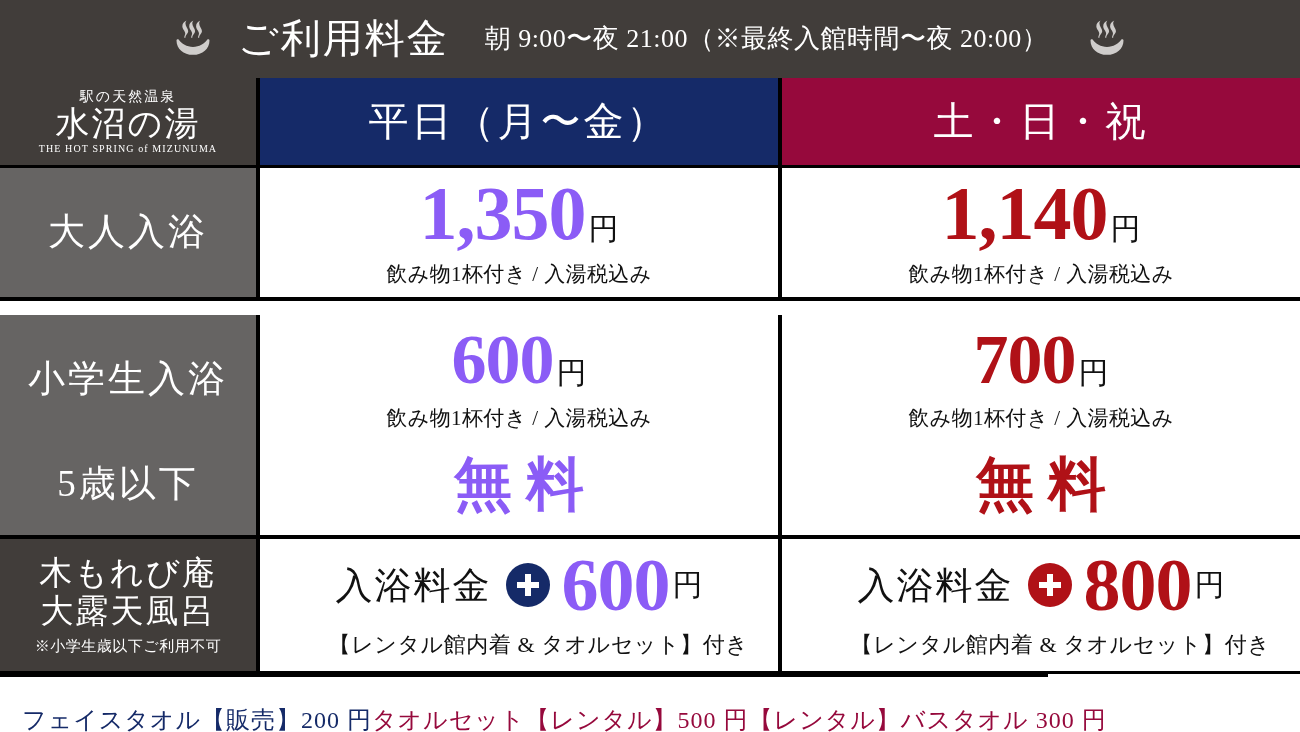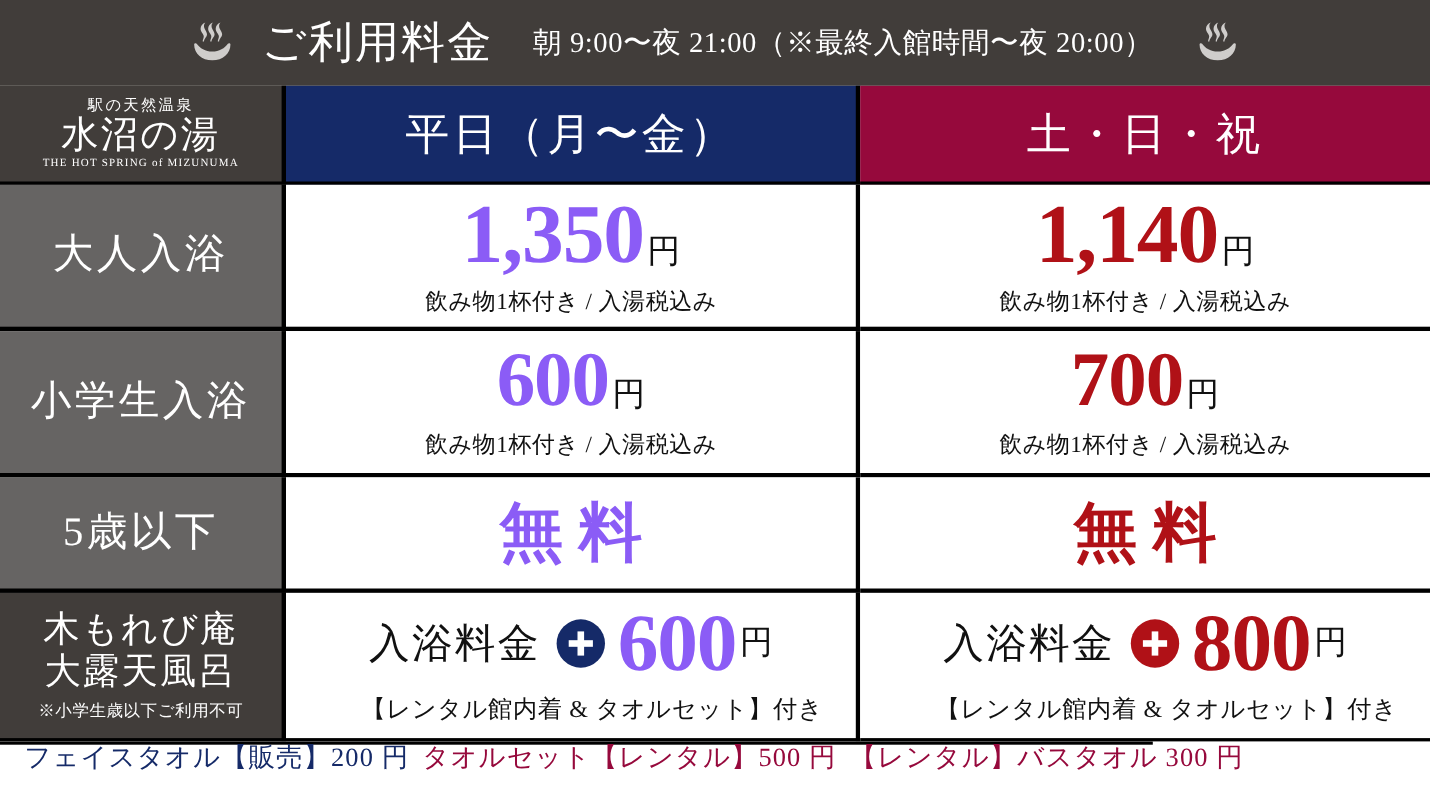--- a/index.html
+++ b/index.html
@@ -144,21 +144,21 @@
   }
   .logo-rom {
     font-size: 10px;
     letter-spacing: 1.1px;
     color: #ffffff;
     white-space: nowrap;
   }
 
   
   .row-1 { top: 90px;  height: 133px; }
-  .row-2 { top: 223px; height: 133px; }
+  .row-2 { top: 237px; height: 133px; }
   .row-3 { top: 356px; height: 105px; }
   .row-4 { top: 461px; height: 135px; }
 
   .row-1 .cell-label, .row-2 .cell-label, .row-3 .cell-label { background: #666463; }
   .row-4 .cell-label { background: #413d3a; }
 
   .row-1 .cell-label, .row-2 .cell-label, .row-3 .cell-label,
   .row-1 .cell-price, .row-2 .cell-price, .row-3 .cell-price {
     border-bottom: 4px solid #000;
   }
@@ -277,25 +277,24 @@
   
   .footer {
     position: absolute;
     left: 0;
     top: 674px;
     width: 1048px;
     height: 58px;
     background: #ffffff;
     border-top: 3px solid #000;
     display: flex;
-    align-items: flex-start;
+    align-items: flex-end;
     justify-content: space-around;
     box-sizing: border-box;
     padding: 0 22px;
-    gap: 12px;
   }
   .footer-item {
     font-size: 24px;
     letter-spacing: 1px;
     white-space: nowrap;
     line-height: 1;
   }
   .footer-item.navy { color: #152a68; }
   .footer-item.crimson { color: #96093c; }
 </style>

